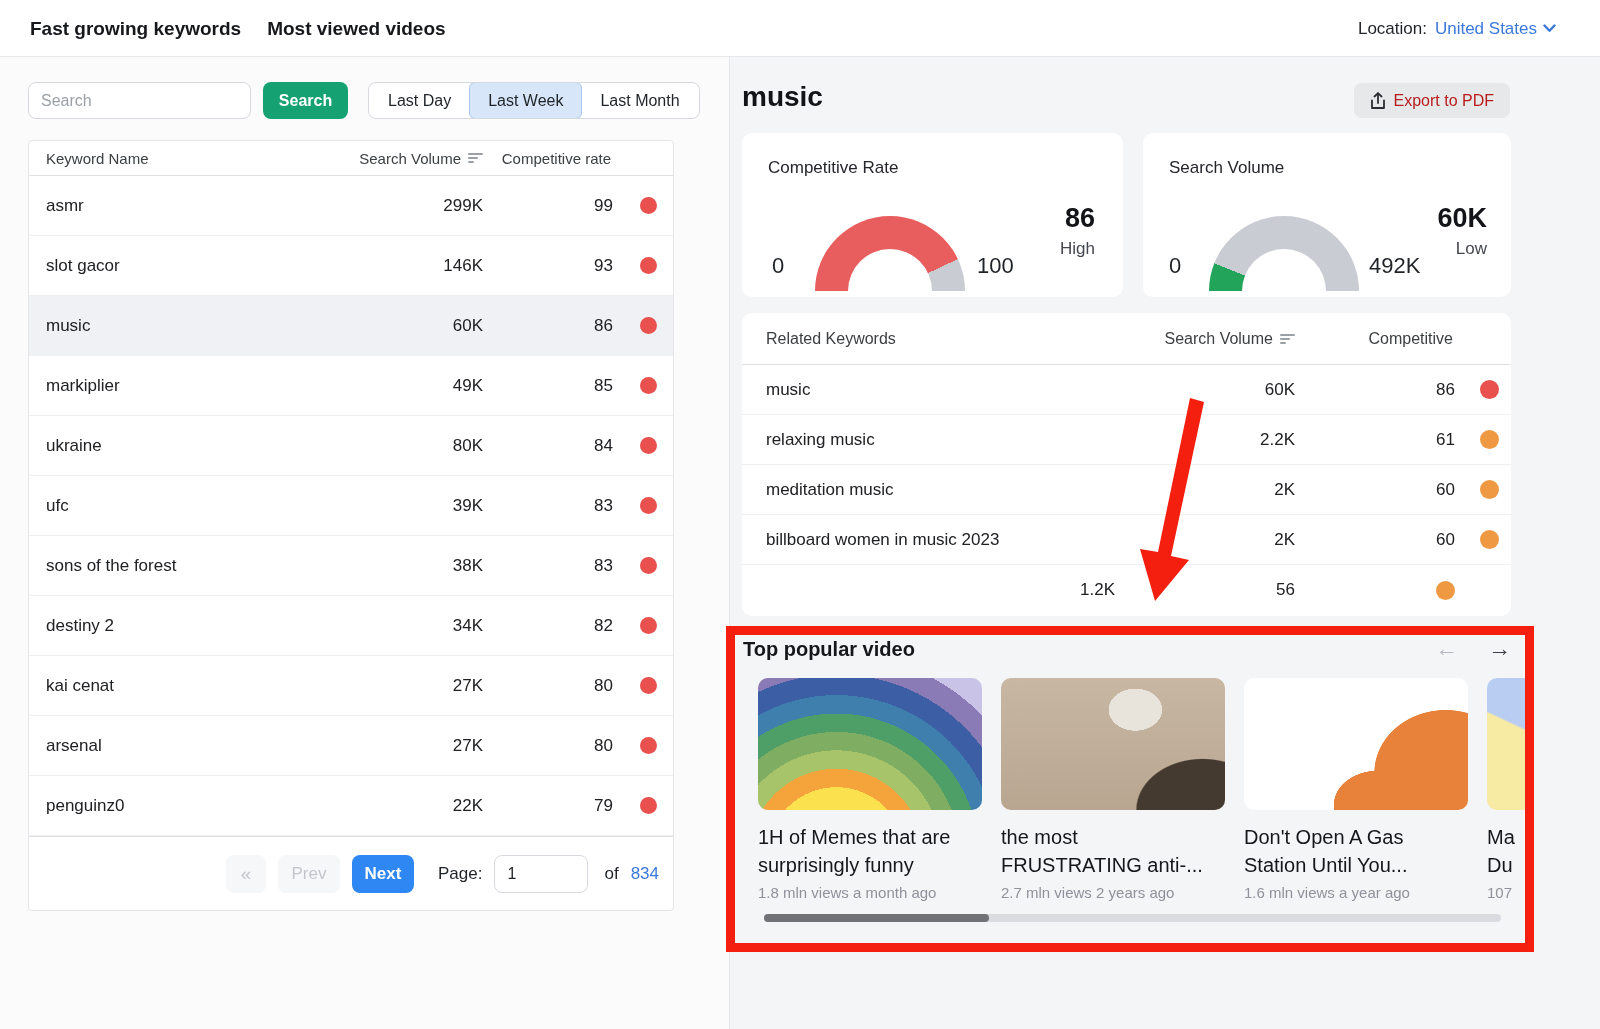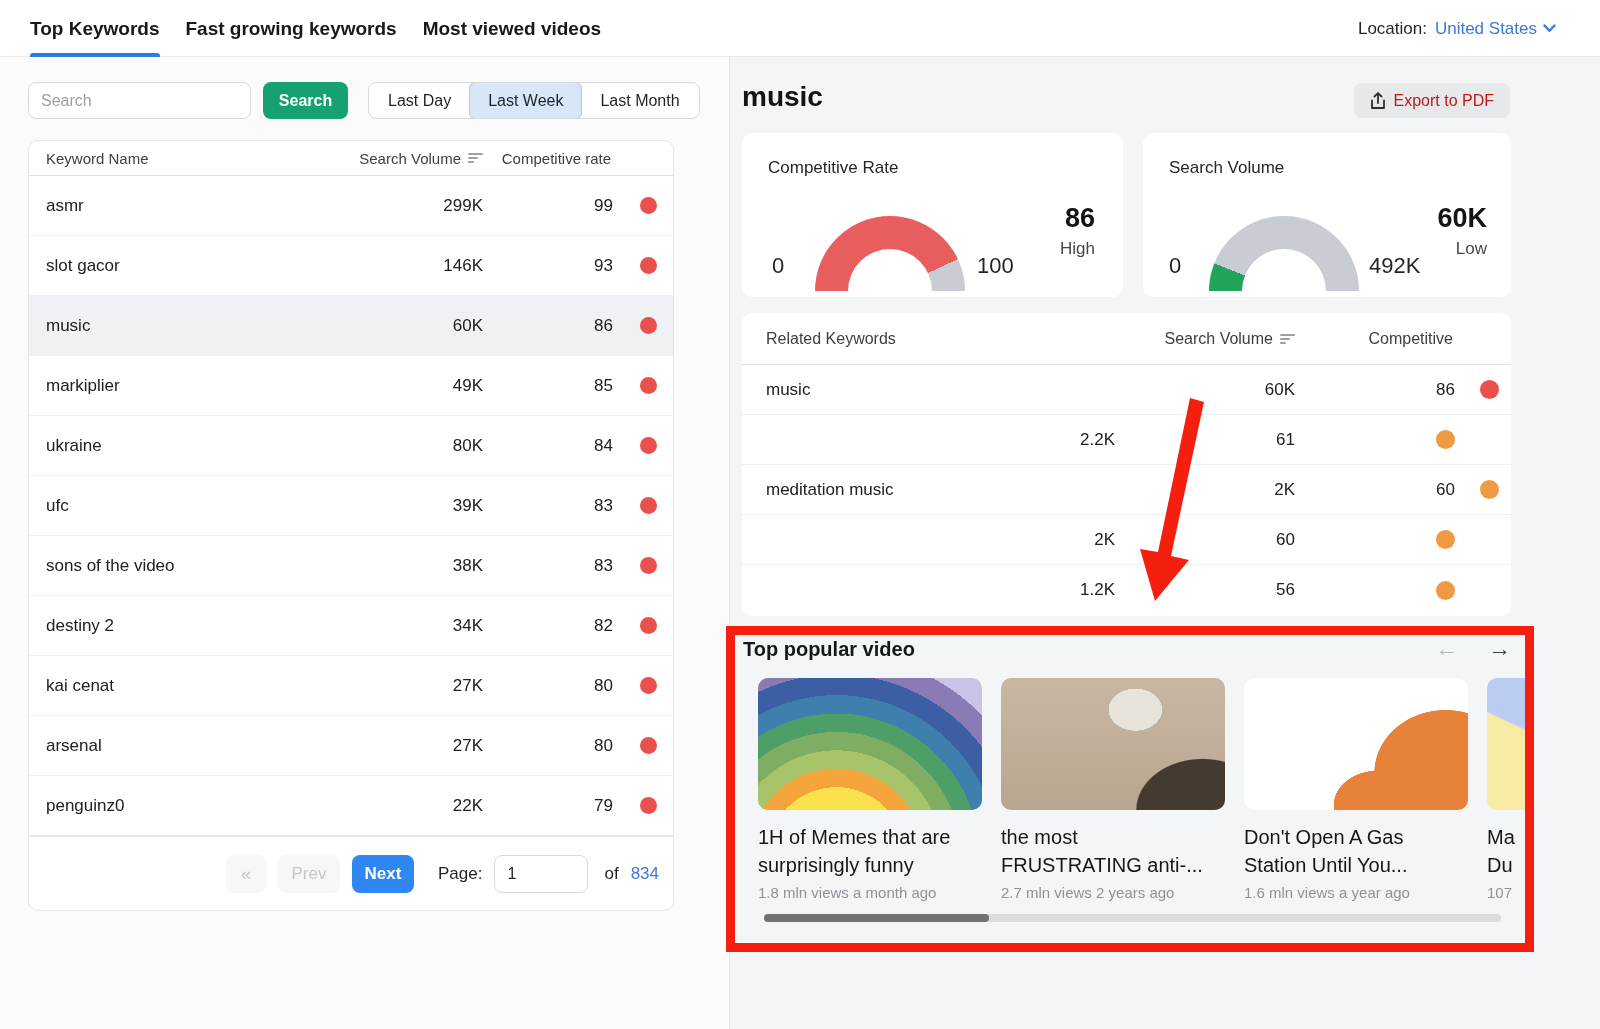--- a/index.html
+++ b/index.html
@@ -23,21 +23,21 @@
   
   .controls { position:absolute; left:28px; top:25px; display:flex; gap:12px; height:37px; }
   .search-input { width:223px; height:37px; border:1px solid #d6d9de; border-radius:8px; padding:0 12px; font-size:16px; background:#fff; color:#1f2328; outline:none; font-family:inherit; }
   .search-input::placeholder { color:#9aa0a6; }
   .search-btn { width:85px; height:37px; background:#16a172; border:none; border-radius:8px; color:#fff; font-size:16px; font-weight:600; cursor:pointer; font-family:inherit; }
   .segmented { display:flex; height:37px; background:#fff; border:1px solid #d6d9de; border-radius:8px; overflow:hidden; margin-left:8px; }
   .segment { padding:0 18px; display:flex; align-items:center; font-size:16px; color:#1f2328; cursor:pointer; border:1px solid transparent; }
   .segment.selected { background:#d7e6f9; border:1px solid #aac8ef; border-radius:6px; margin:-1px; }
 
   
-  .kw-table { position:absolute; left:28px; top:83px; width:646px; background:#fff; border:1px solid #e4e6e9; border-radius:10px; }
+  .kw-table { position:absolute; left:28px; top:83px; width:646px; background:#fff; border:1px solid #e4e6e9; border-radius:4px; }
   .kw-grid { display:grid; grid-template-columns:1fr 170px 130px 44px; align-items:center; padding:0 16px 0 17px; }
   .kw-header { height:35px; border-bottom:1px solid #dfe1e5; font-size:15px; color:#3c4043; }
   .kw-header .h-vol { display:flex; justify-content:flex-end; align-items:center; gap:7px; }
   .kw-header .h-rate { text-align:right; padding-right:2px; }
   .kw-row { height:60px; border-bottom:1px solid #eef0f2; font-size:17px; color:#202124; }
   .kw-row:last-of-type { border-bottom:none; }
   .kw-row.selected { background:#f0f1f4; }
   .cell-vol, .cell-rate { text-align:right; }
   .cell-dot { display:flex; justify-content:flex-end; }
   .dot { width:17px; height:17px; border-radius:50%; display:inline-block; }
@@ -96,21 +96,20 @@
   .vb-scrollbar { position:absolute; left:29px; top:279px; width:737px; height:8px; background:#dadce1; border-radius:4px; }
   .vb-thumbbar { position:absolute; left:0; top:0; width:225px; height:8px; background:#6f7378; border-radius:4px; }
 
   .annotation-arrow { position:absolute; left:0; top:0; width:1600px; height:1029px; pointer-events:none; z-index:9; }
 </style>
 </head>
 <body>
 
 <header class="topbar">
   <nav class="tabs">
-    <div class="tab active">Top Keywords</div>
     <div class="tab">Fast growing keywords</div>
     <div class="tab">Most viewed videos</div>
   </nav>
   <div class="location">
     <span class="loc-label">Location:</span>
     <span class="loc-value">
       <span>United States</span>
       <svg width="13" height="9" viewBox="0 0 13 9">
           <path d="M1.5 1.5 L6.5 6.8 L11.5 1.5" fill="none" stroke="#3a79da" stroke-width="2.4" stroke-linecap="round" stroke-linejoin="round"></path>
         </svg>
@@ -190,21 +189,21 @@
       </div>
       <div class="kw-grid kw-row">
         <div class="cell-name">ufc</div>
         <div class="cell-vol">39K</div>
         <div class="cell-rate">83</div>
         <div class="cell-dot">
             <span class="dot red"></span>
           </div>
       </div>
       <div class="kw-grid kw-row">
-        <div class="cell-name">sons of the video</div>
+        <div class="cell-name">sons of the forest</div>
         <div class="cell-vol">38K</div>
         <div class="cell-rate">83</div>
         <div class="cell-dot">
             <span class="dot red"></span>
           </div>
       </div>
       <div class="kw-grid kw-row">
         <div class="cell-name">destiny 2</div>
         <div class="cell-vol">34K</div>
         <div class="cell-rate">82</div>
@@ -300,35 +299,37 @@
       </div>
       <div class="rel-grid rel-row">
         <div>music</div>
         <div class="cell-vol">60K</div>
         <div class="cell-rate">86</div>
         <div class="cell-dot">
             <span class="dot red"></span>
           </div>
       </div>
       <div class="rel-grid rel-row">
+        <div>relaxing music</div>
         <div class="cell-vol">2.2K</div>
         <div class="cell-rate">61</div>
         <div class="cell-dot">
             <span class="dot orange"></span>
           </div>
       </div>
       <div class="rel-grid rel-row">
         <div>meditation music</div>
         <div class="cell-vol">2K</div>
         <div class="cell-rate">60</div>
         <div class="cell-dot">
             <span class="dot orange"></span>
           </div>
       </div>
       <div class="rel-grid rel-row">
+        <div>billboard women in music 2023</div>
         <div class="cell-vol">2K</div>
         <div class="cell-rate">60</div>
         <div class="cell-dot">
             <span class="dot orange"></span>
           </div>
       </div>
       <div class="rel-grid rel-row">
         <div class="cell-vol">1.2K</div>
         <div class="cell-rate">56</div>
         <div class="cell-dot">

